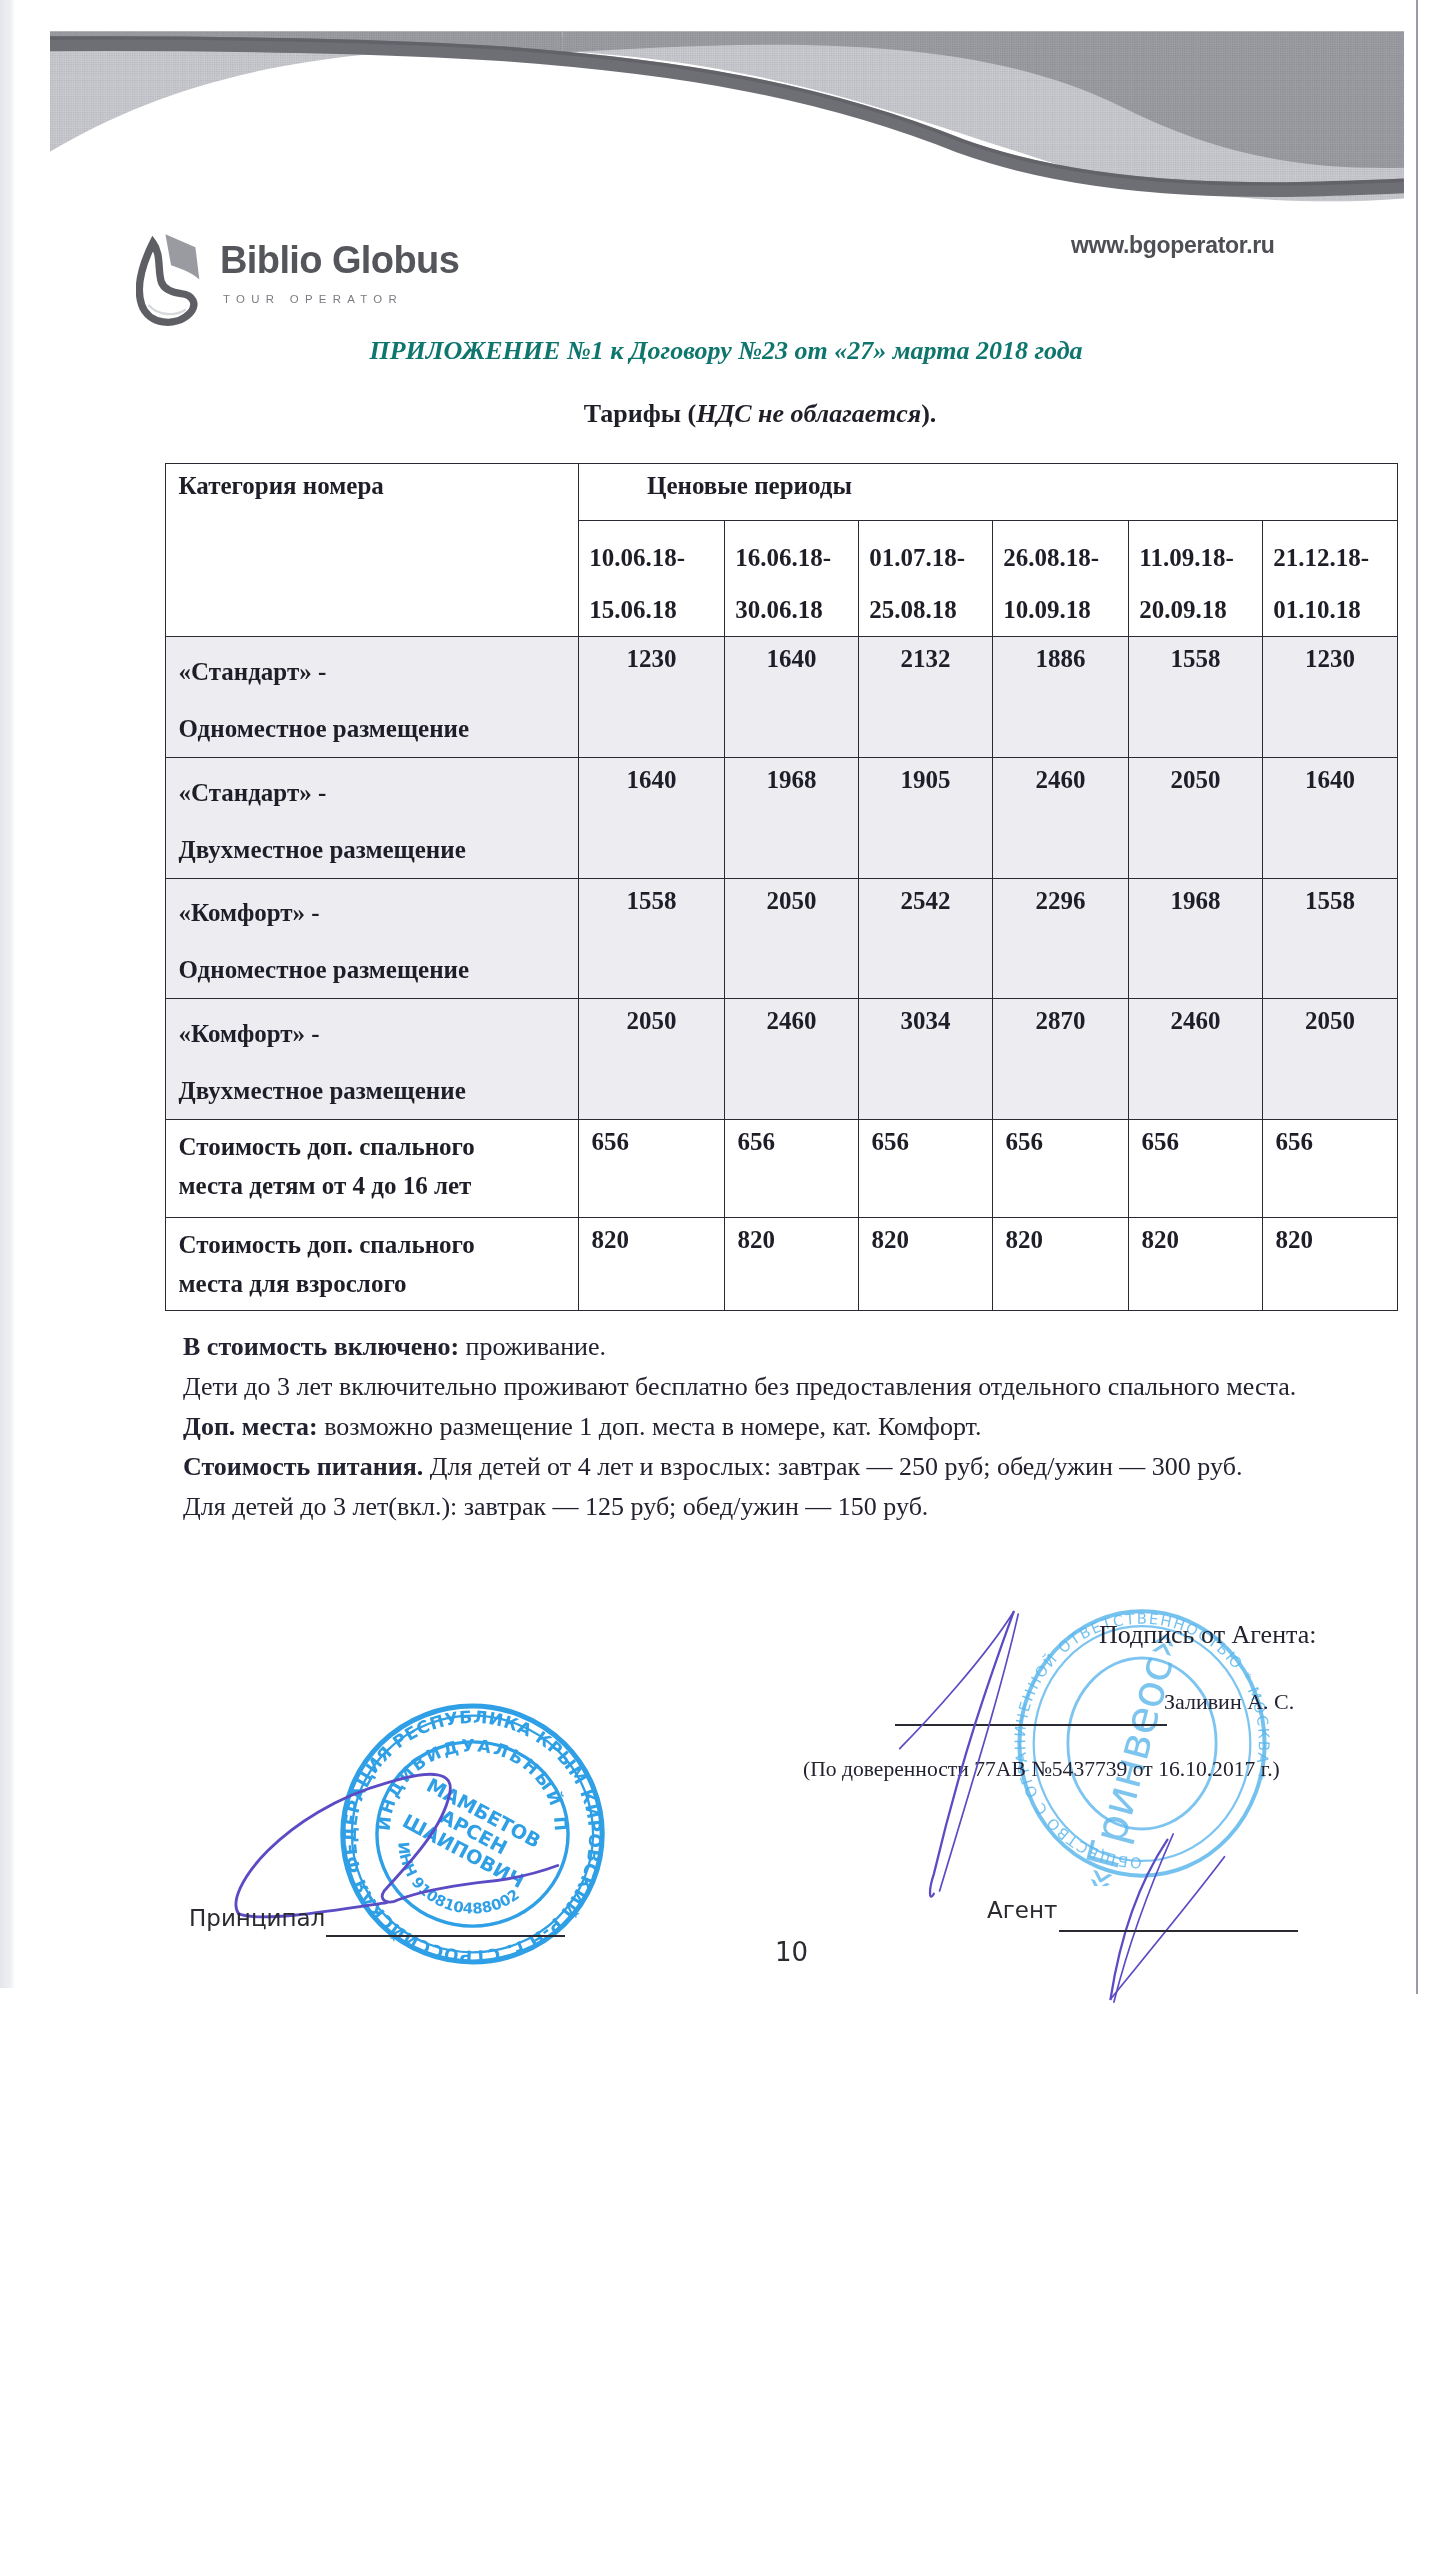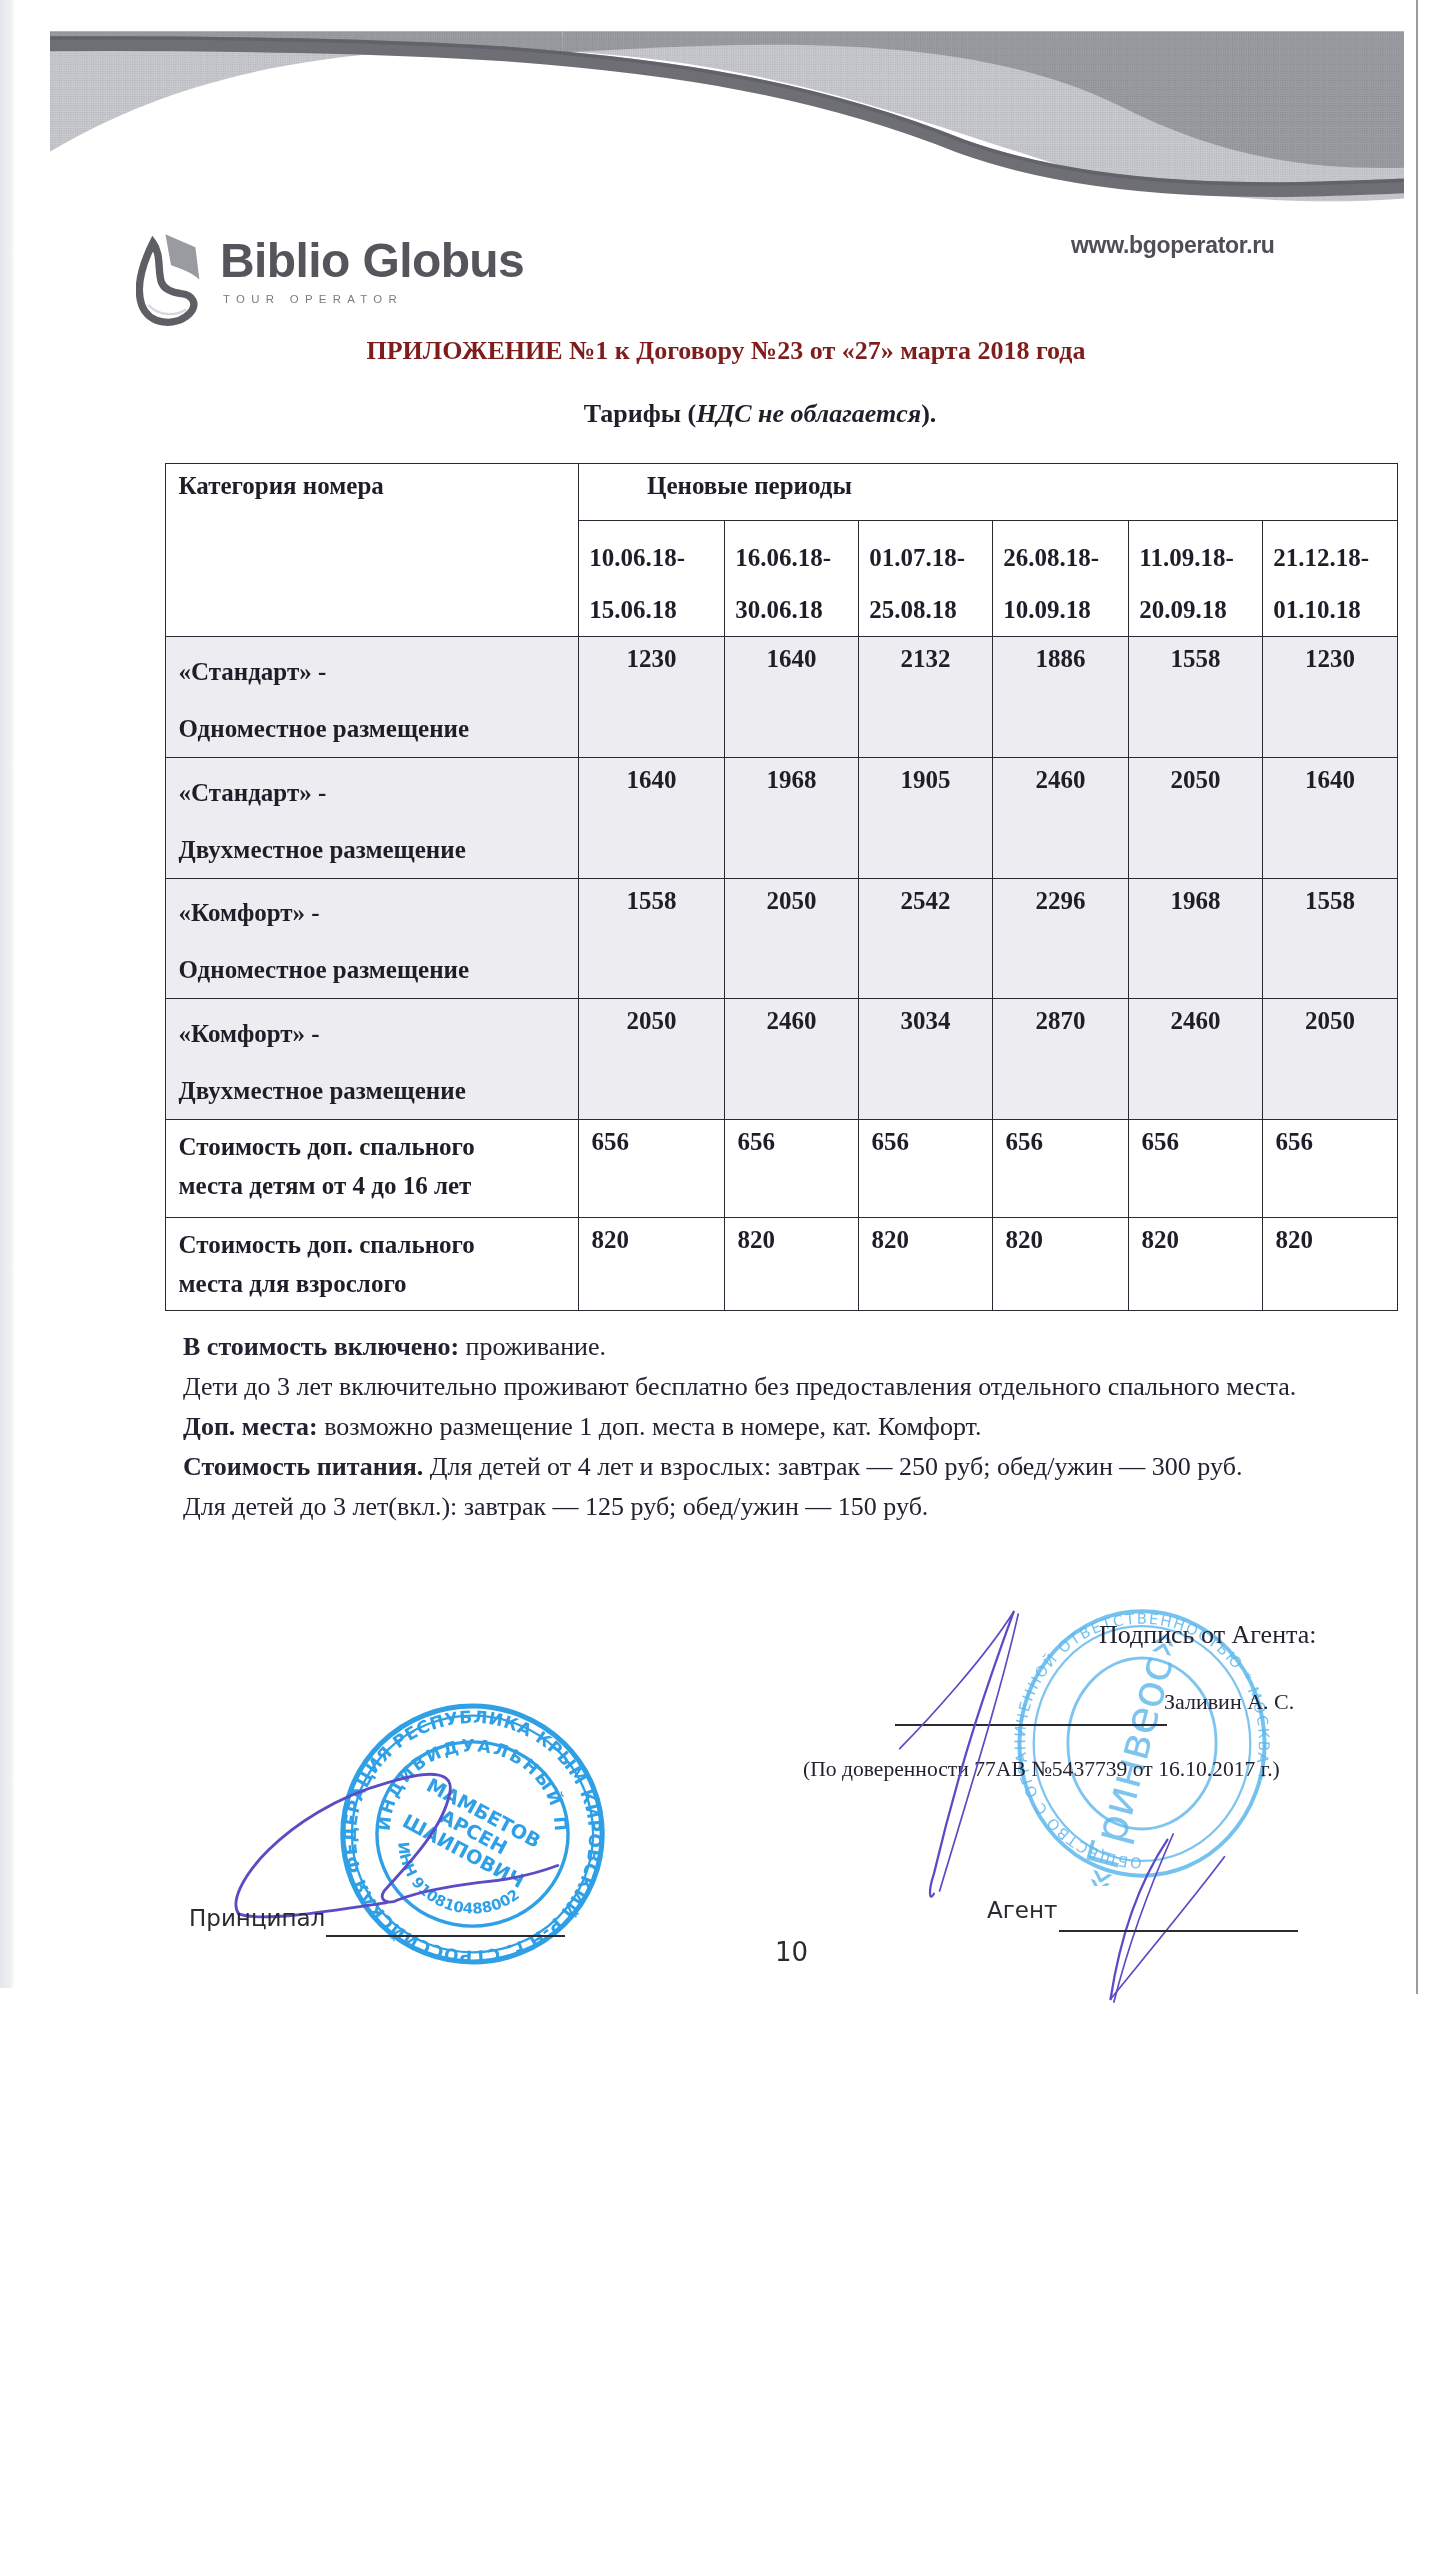--- a/index.html
+++ b/index.html
@@ -11,30 +11,30 @@
   .scan-left-strip { left: 0; top: 0; width: 15px; height: 1988px;
     background: linear-gradient(90deg, #e4e6ec 0%, #eef0f4 70%, #ffffff 100%); }
   .scan-right-line { left: 1416px; top: 0; width: 1.7px; height: 1994px; background: #9a9aa2; }
 
   
   .header-band { left: 50px; top: 21px; width: 1354px; height: 182px; }
 
   
   .logo { left: 136px; top: 231px; width: 342px; height: 97px; }
   .logo-mark { left: 0; top: 0; width: 69px; height: 97px; }
-  .logo-name { left: 84px; top: 2px; font-family: "Liberation Sans", "DejaVu Sans", sans-serif;
-    font-weight: 700; font-size: 48px; color: #55565c; letter-spacing: -0.6px; white-space: nowrap; }
+  .logo-name { left: 84px; top: 8px; font-family: "Liberation Sans", "DejaVu Sans", sans-serif;
+    font-weight: 700; font-size: 38px; color: #55565c; letter-spacing: -0.6px; white-space: nowrap; }
   .logo-sub { left: 87px; top: 62px; font-family: "Liberation Sans", "DejaVu Sans", sans-serif;
     font-size: 11.4px; color: #7a7b80; letter-spacing: 6.3px; white-space: nowrap; }
   .site-url { left: 1071px; top: 232px; font-family: "Liberation Sans", "DejaVu Sans", sans-serif;
     font-weight: 700; font-size: 23px; color: #4e4f55; white-space: nowrap; letter-spacing: -0.3px; }
 
   
   .doc-title { left: 0; width: 1452px; top: 336px; text-align: center;
-    font-weight: 700; font-size: 26px; white-space: nowrap; color: #7f1d1d; }
+    font-weight: 700; font-size: 26px; white-space: nowrap; color: #0f766e; font-style: italic; }
   .doc-subtitle { left: 0; width: 1452px; top: 399px; text-align: center;
     font-weight: 700; font-size: 26px; white-space: nowrap; color: #1f1f28; padding-left: 34px; }
   .doc-subtitle i { font-style: italic; }
 
   
   .tariff-table { left: 165px; top: 463px; border-collapse: collapse; table-layout: fixed;
     font-weight: 700; font-size: 25px; color: #1e1e28; }
   .tariff-table td, .tariff-table th { border: 1.7px solid #2a2a33; vertical-align: top; padding: 0; font-weight: 700; }
   .tariff-table .hdr-cat { text-align: left; padding: 8px 0 0 12.5px; }
   .tariff-table .hdr-periods { text-align: left; padding: 8px 0 0 68px; height: 48px; }

